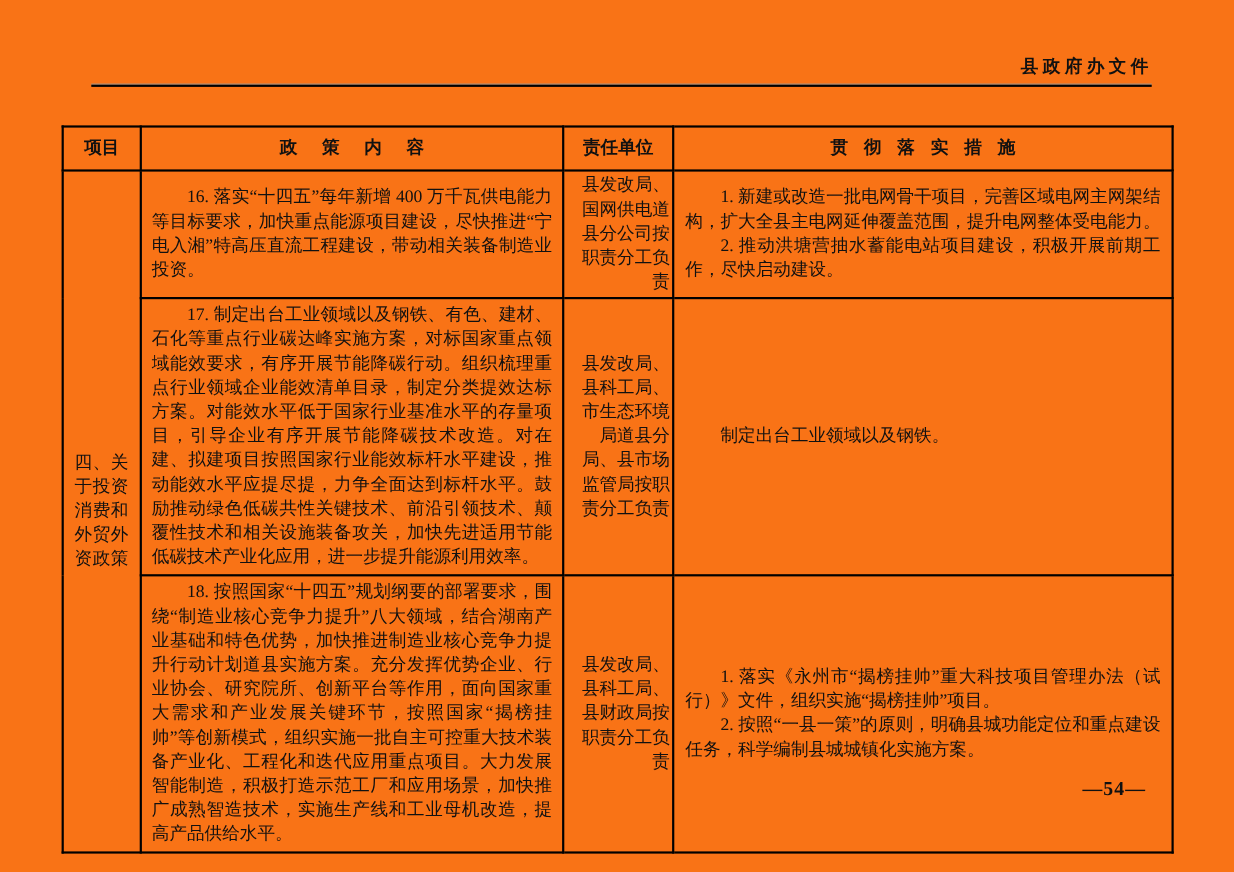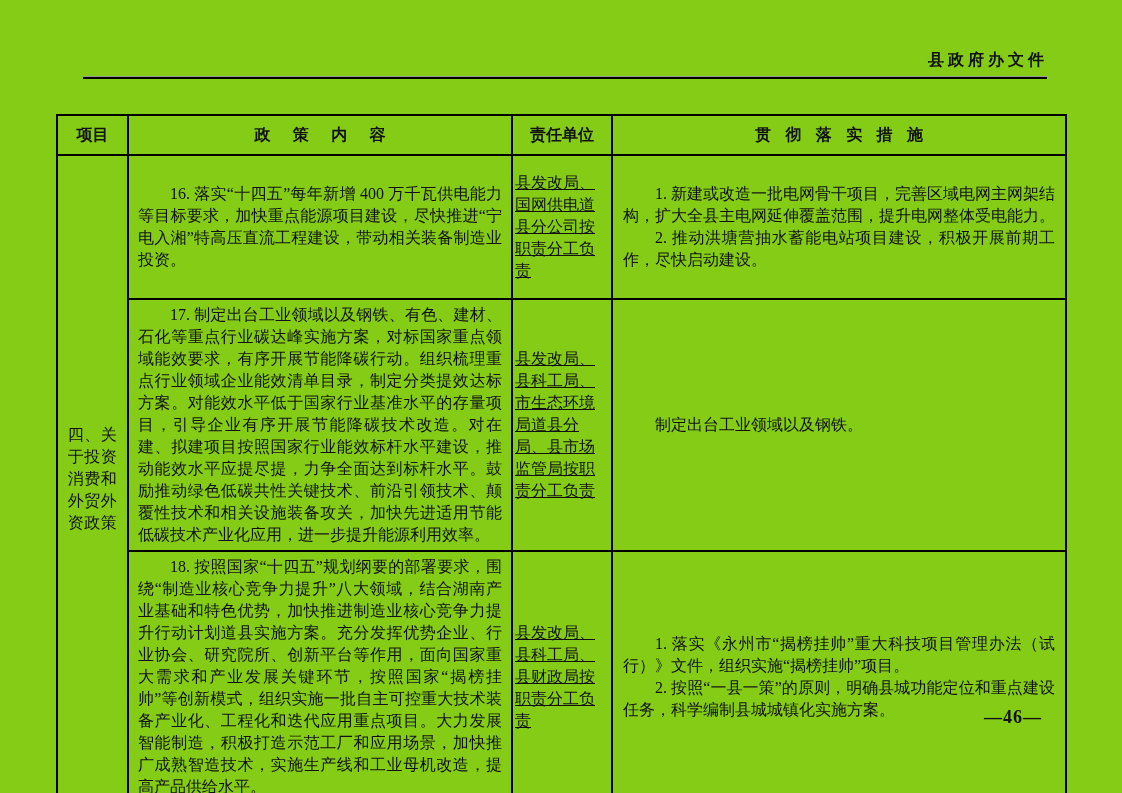--- a/index.html
+++ b/index.html
@@ -5,21 +5,21 @@
   * { margin: 0; padding: 0; box-sizing: border-box; }
   html, body { background: #e8e8e8; }
   body {
     width: 1122px; height: 793px;
     font-family: "Liberation Serif", "DejaVu Serif", serif;
     position: relative;
   }
   .page {
     position: absolute; left: 0; top: 0;
     width: 1122px; height: 793px;
-    background: #84cc16;
+    background: #f97316;
     color: #111111;
     overflow: hidden;
   }
   
   .header-title {
     position: absolute; top: 50px; right: 74px;
     font-size: 16px; font-weight: bold;
     letter-spacing: 4px;
   }
   .header-rule {
@@ -62,25 +62,24 @@
     font-size: 15px;
     line-height: 26px;
     letter-spacing: 0.5px;
   }
   td.policy {
     padding: 4px 9px;
     text-align: justify;
     text-justify: inter-ideograph;
   }
   td.unit {
-    text-align: left;
-    padding: 16px 2px;
+    text-align: right;
+    padding: 2px 2px;
     font-size: 15px;
     line-height: 24px;
-    text-decoration: underline;
   }
   td.measures {
     padding: 4px 10px;
     text-align: justify;
     text-justify: inter-ideograph;
   }
   td p { text-indent: 2em; margin: 0; }
 
   
   .page-number {
@@ -139,15 +138,15 @@
         </td>
         <td class="unit">县发改局、县科工局、县财政局按职责分工负责</td>
         <td class="measures">
           <p>1. 落实《永州市“揭榜挂帅”重大科技项目管理办法（试行）》文件，组织实施“揭榜挂帅”项目。</p>
           <p>2. 按照“一县一策”的原则，明确县城功能定位和重点建设任务，科学编制县城城镇化实施方案。</p>
         </td>
       </tr>
     </tbody>
   </table>
 
-  <div class="page-number">—46—</div>
+  <div class="page-number">—54—</div>
 
 </div>
 
 </body></html>

